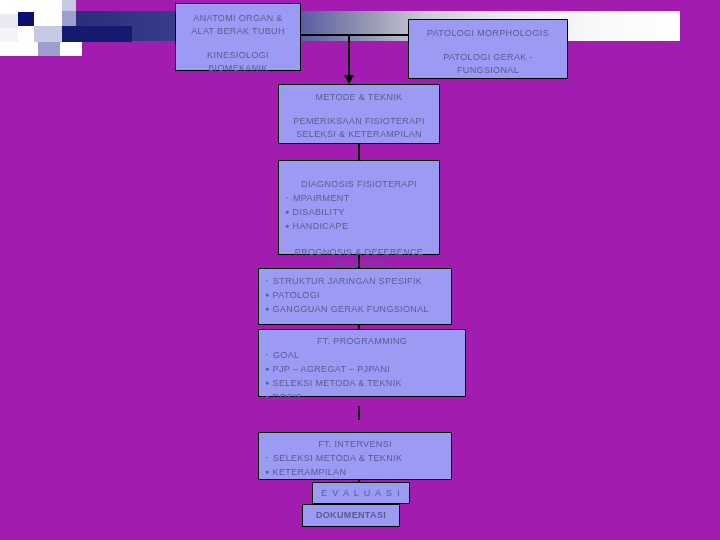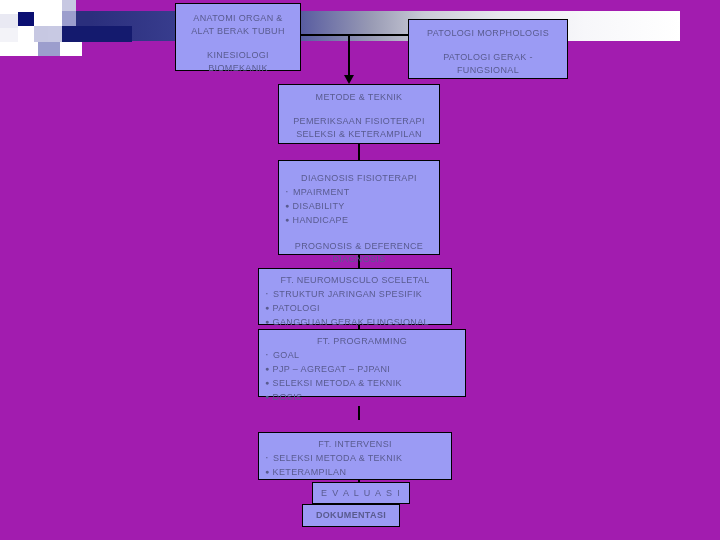--- a/index.html
+++ b/index.html
@@ -163,34 +163,33 @@
     <div class="ctr">FUNGSIONAL</div>
   </div>
 
   <div class="box" style="left:278px; top:84px; width:162px; height:60px; padding-top:6px;">
     <div class="ctr">METODE &amp; TEKNIK</div>
     <div class="ctr" style="height:11px;"></div>
     <div class="ctr">PEMERIKSAAN FISIOTERAPI</div>
     <div class="ctr">SELEKSI &amp; KETERAMPILAN</div>
   </div>
 
-  <div class="box pad-in" style="left:278px; top:160px; width:162px; height:95px; padding-top:11px;">
+  <div class="box pad-in" style="left:278px; top:160px; width:162px; height:95px; padding-top:17px;">
     <div class="ttl">DIAGNOSIS FISIOTERAPI</div>
     <ul>
       <li class="bul-sm">MPAIRMENT</li>
       <li class="bul">DISABILITY</li>
       <li class="bul">HANDICAPE</li>
     </ul>
     <div style="height:13px;"></div>
     <div class="ctr">PROGNOSIS &amp; DEFERENCE</div>
     <div class="ctr">DIAGNOSIS</div>
   </div>
 
   <div class="box pad-in" style="left:258px; top:268px; width:194px; height:57px; padding-top:5px;">
-    <div class="ttl">FT. NEUROMUSCULO SCELETAL</div>
     <ul>
       <li class="bul-sm">STRUKTUR JARINGAN SPESIFIK</li>
       <li class="bul">PATOLOGI</li>
       <li class="bul">GANGGUAN GERAK FUNGSIONAL</li>
     </ul>
   </div>
 
   <div class="box pad-in" style="left:258px; top:329px; width:208px; height:68px; padding-top:5px;">
     <div class="ttl">FT. PROGRAMMING</div>
     <ul>

